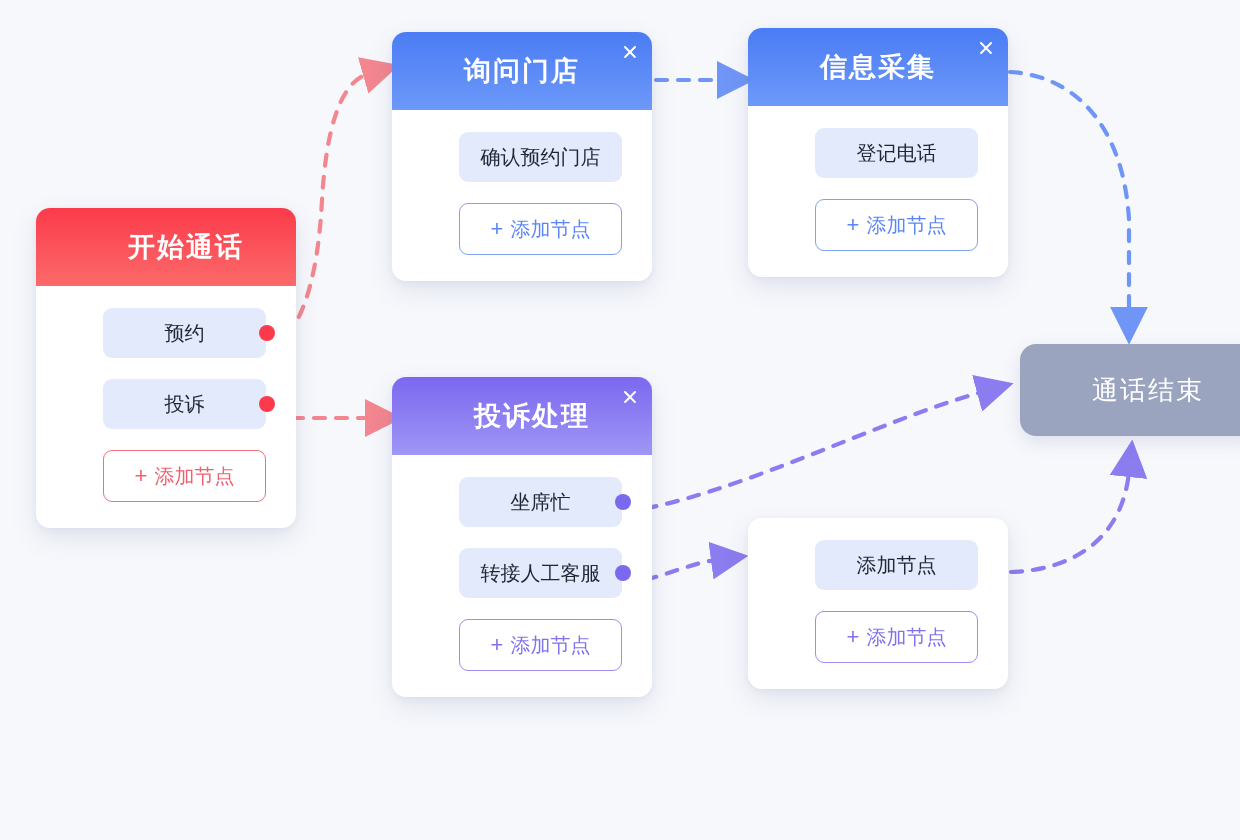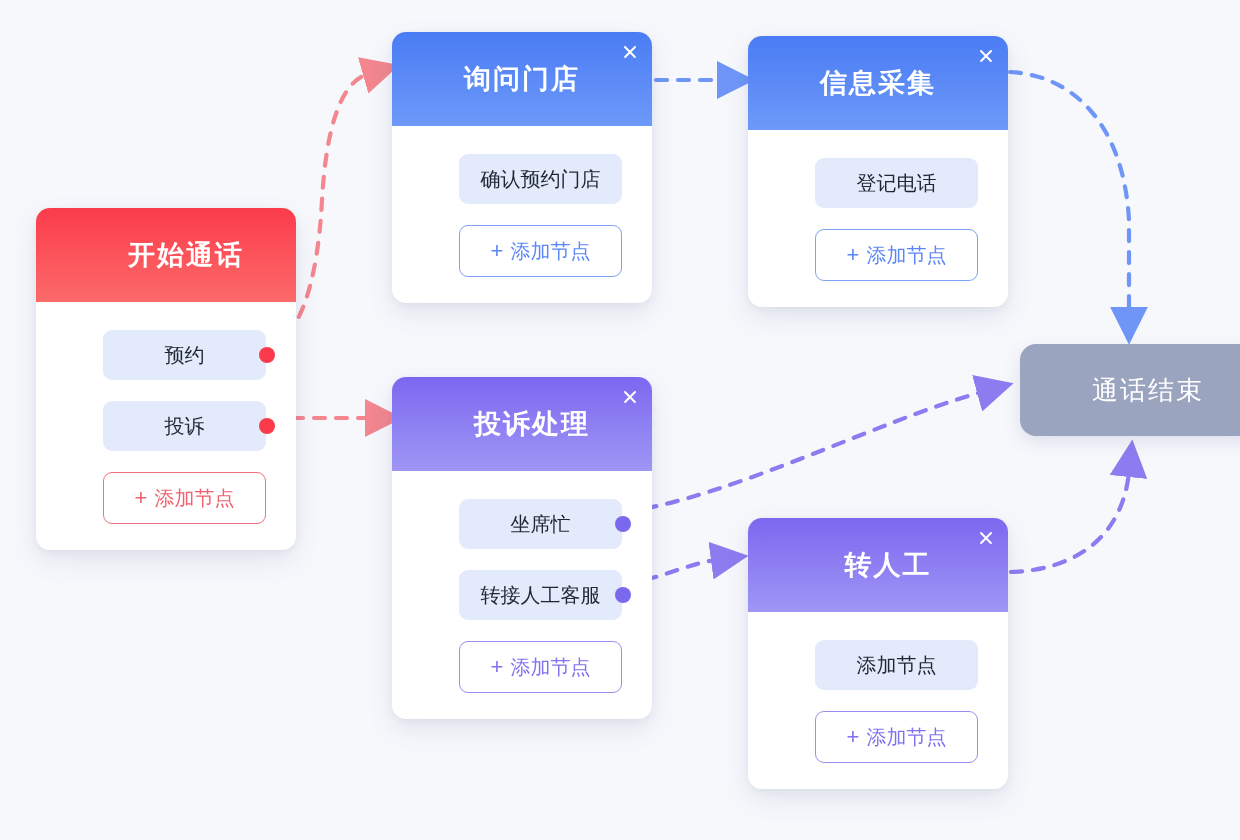--- a/index.html
+++ b/index.html
@@ -38,21 +38,21 @@
     background: #ffffff;
     border-radius: 14px;
     box-shadow: 0 10px 26px rgba(80, 95, 140, 0.13),
                 0 2px 6px rgba(80, 95, 140, 0.07);
     z-index: 3;
     overflow: visible;
   }
 
   .node-header {
     position: relative;
-    height: 94px;
+    height: 78px;
     border-radius: 14px 14px 0 0;
     display: flex;
     align-items: center;
     justify-content: center;
     overflow: hidden;
   }
 
   .node-title {
     color: #ffffff;
     font-size: 27px;
@@ -78,21 +78,21 @@
     top: 11px;
     width: 16px;
     height: 1.8px;
     background: #ffffff;
     border-radius: 1px;
   }
   .close-icon::before { transform: rotate(45deg); }
   .close-icon::after  { transform: rotate(-45deg); }
 
   .node-body {
-    padding: 28px 30px 26px 30px;
+    padding: 22px 30px 26px 30px;
     display: flex;
     flex-direction: column;
     gap: 21px;
     margin-left: 37px;
   }
 
   .slot {
     position: relative;
     height: 50px;
     border-radius: 9px;
@@ -250,21 +250,21 @@
       <div class="slot">
         <span>确认预约门店</span>
       </div>
       <div class="add-btn">
         <span class="add-plus">+</span>
         <span>添加节点</span>
       </div>
     </div>
   </div>
 
-  <div class="node theme-blue" style="left:748px; top:36px; width:260px;">
+  <div class="node theme-blue" style="left:748px; top:28px; width:260px;">
     <div class="node-header">
       <span class="node-title">信息采集</span>
       <span class="close-icon"></span>
     </div>
     <div class="node-body">
       <div class="slot">
         <span>登记电话</span>
       </div>
       <div class="add-btn">
         <span class="add-plus">+</span>
@@ -288,24 +288,20 @@
         <span class="port"></span>
       </div>
       <div class="add-btn">
         <span class="add-plus">+</span>
         <span>添加节点</span>
       </div>
     </div>
   </div>
 
   <div class="node theme-purple" style="left:748px; top:518px; width:260px;">
-    <div class="node-header">
-      <span class="node-title">转人工</span>
-      <span class="close-icon"></span>
-    </div>
     <div class="node-body">
       <div class="slot">
         <span>添加节点</span>
       </div>
       <div class="add-btn">
         <span class="add-plus">+</span>
         <span>添加节点</span>
       </div>
     </div>
   </div>

